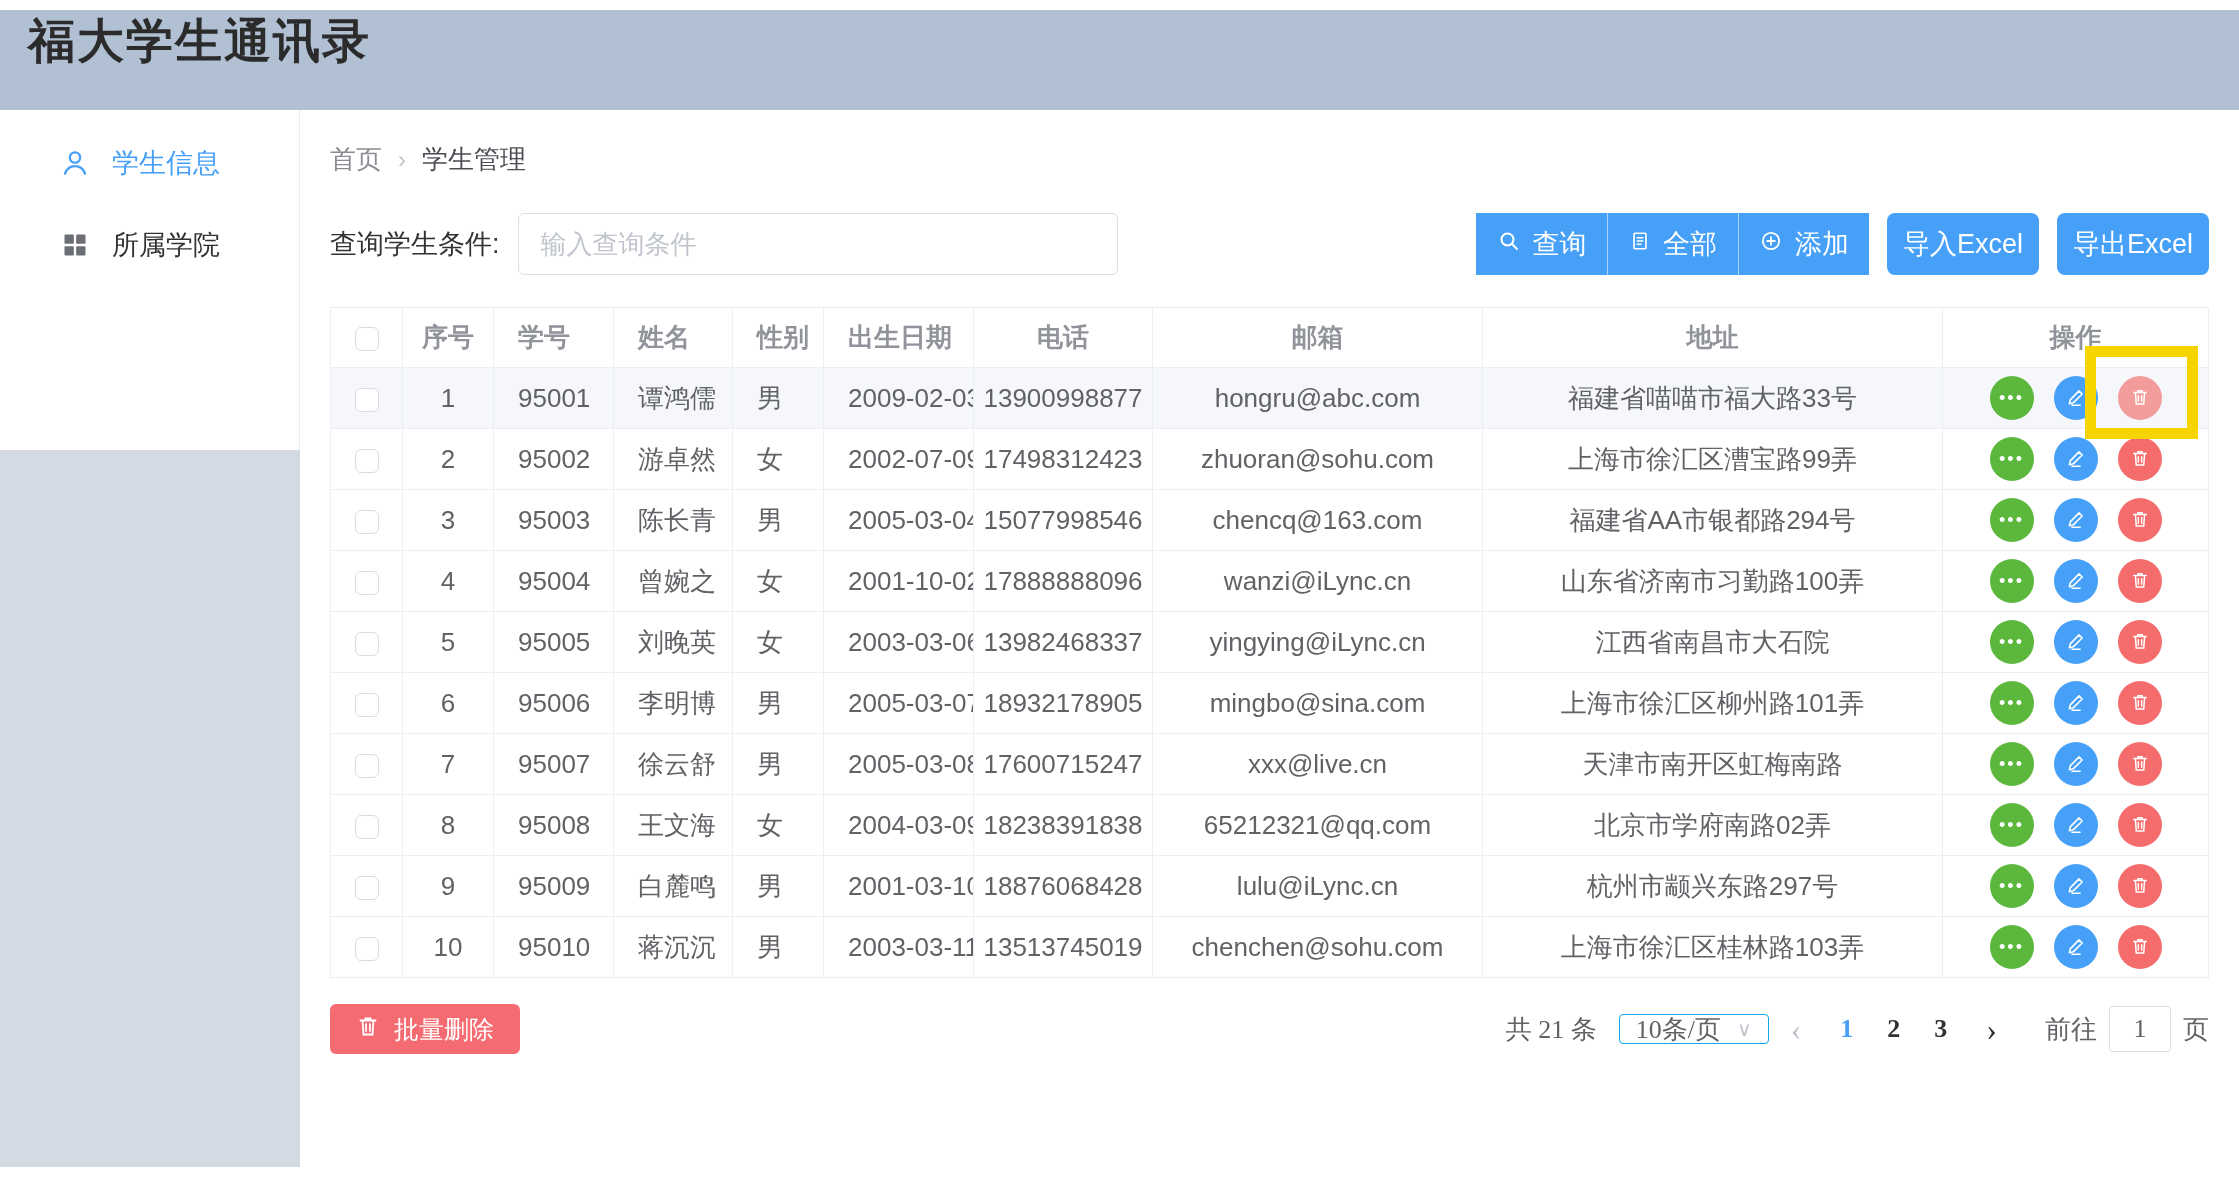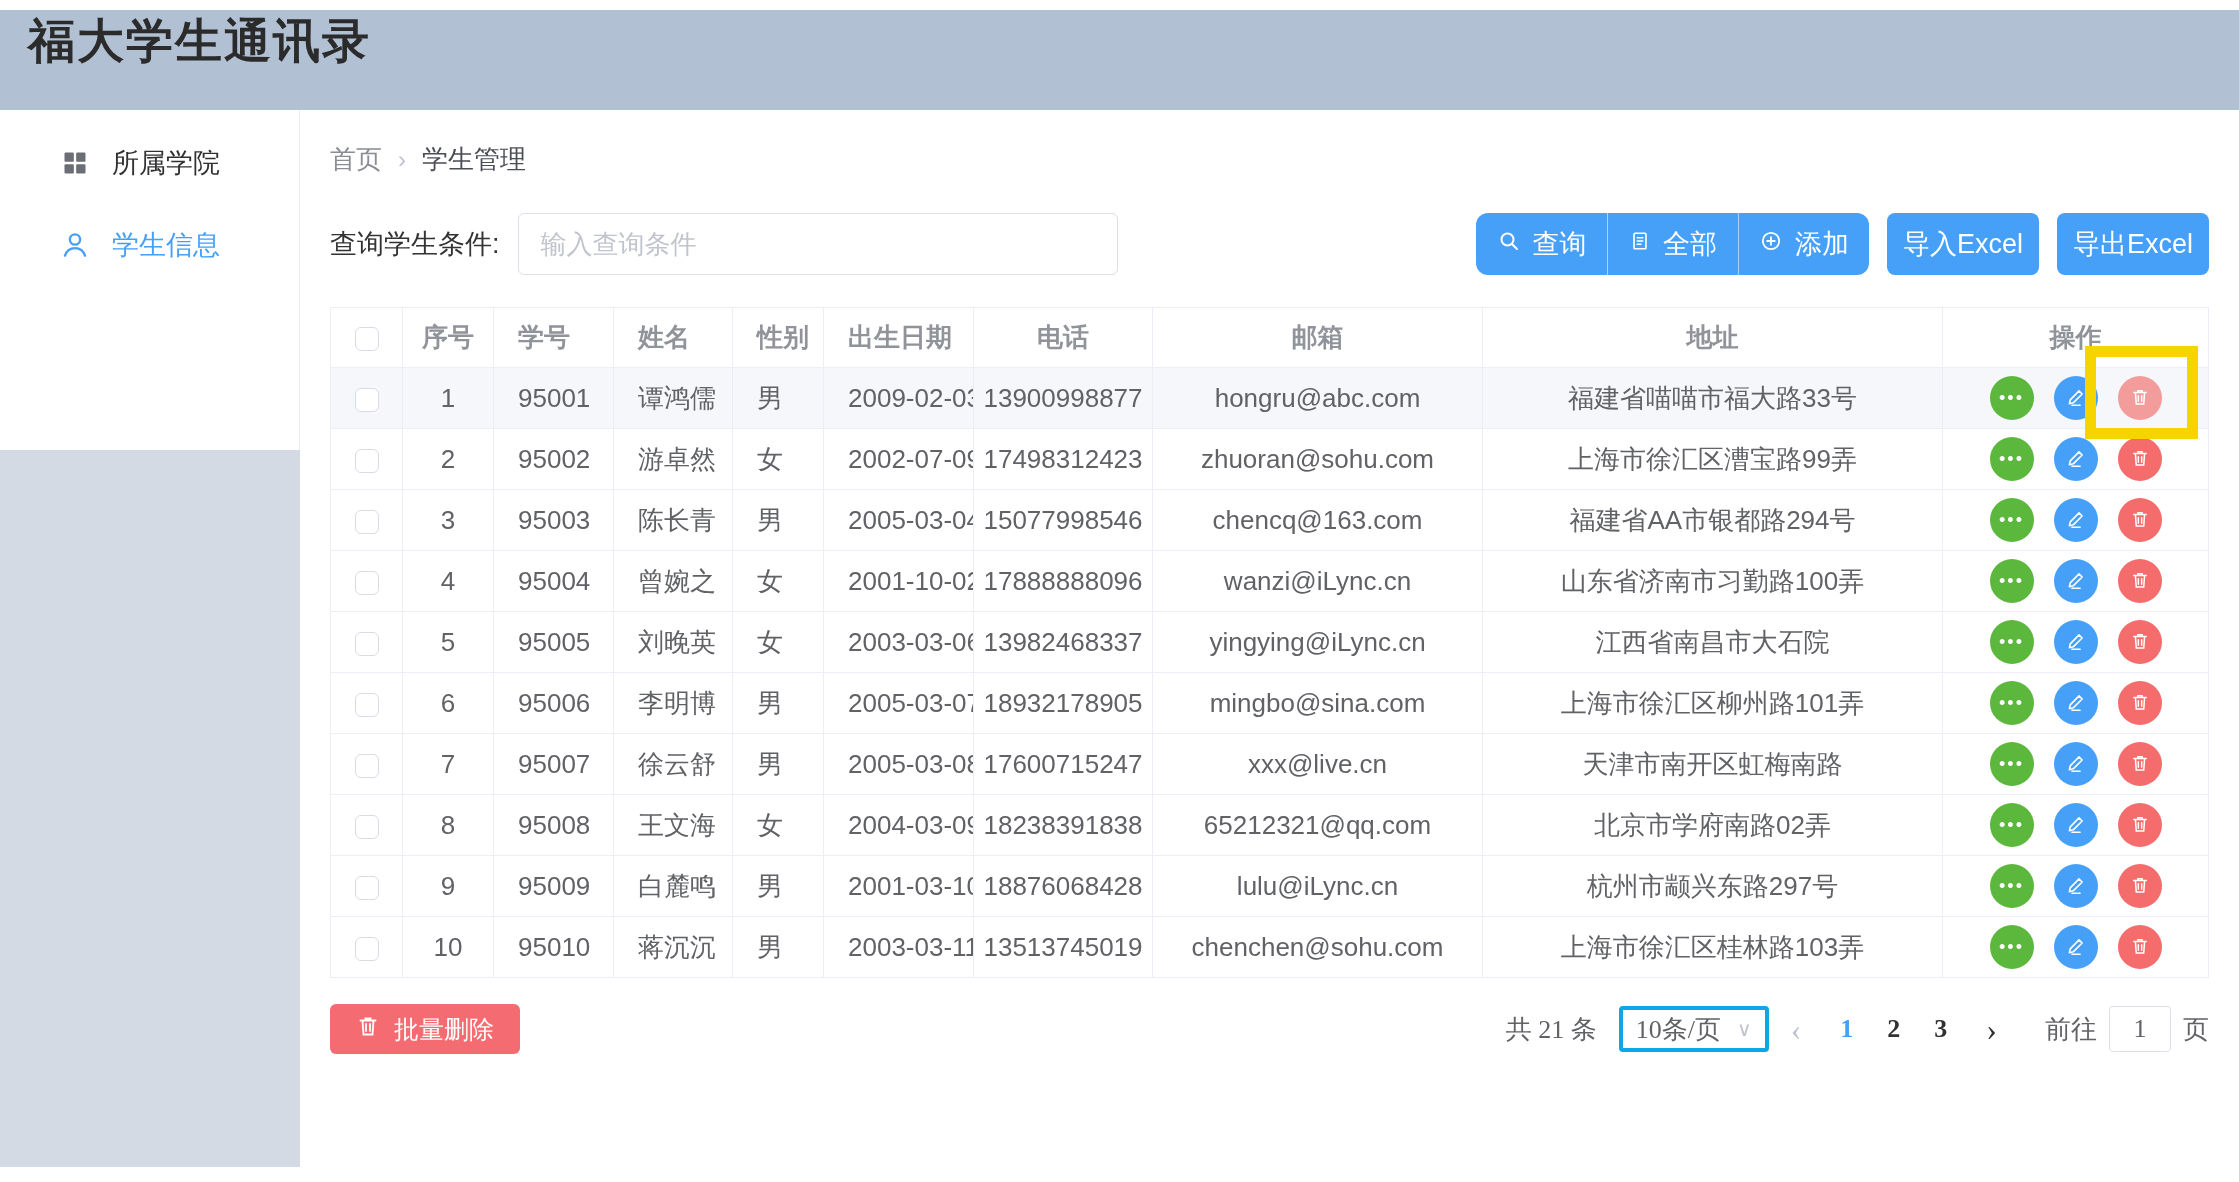--- a/index.html
+++ b/index.html
@@ -35,21 +35,21 @@
   
   .toolbar { margin-top:36px; display:flex; align-items:center; }
   .search-label { font-size:27px; color:#333; }
   .search-input { width:600px; height:62px; border:1px solid #dcdfe6; border-radius:6px;
     margin-left:18px; font-size:26px; padding:0 22px; color:#606266; outline:none;
     font-family:inherit; }
   .search-input::placeholder { color:#c0c4cc; }
   .btn { background:#46a0f8; color:#fff; font-size:27px; height:62px; border:none;
     display:flex; align-items:center; justify-content:center; gap:12px; cursor:pointer;
     font-family:inherit; }
-  .btn-group { display:flex; margin-left:auto; border-radius:12px; overflow:hidden; }
+  .btn-group { display:flex; margin-left:auto; border-radius:0; overflow:hidden; }
   .btn-seg { width:131px; }
   .btn-seg + .btn-seg { border-left:1px solid rgba(255,255,255,.55); }
   .btn-solid { width:152px; border-radius:8px; margin-left:18px; }
 
   
   .table-wrap { position:relative; margin-top:32px; }
   table { width:1878px; border-collapse:collapse; table-layout:fixed; font-size:26px; color:#606266; }
   th, td { border:1px solid #ebeef5; text-align:center; background:#fff; overflow:hidden; white-space:nowrap; }
   th { height:60px; font-weight:bold; color:#909399; }
   td { height:61px; }
@@ -68,21 +68,21 @@
   .highlight-box { position:absolute; left:1755px; top:39px; width:113px; height:93px;
     border:11px solid #f5d400; pointer-events:none; z-index:5; }
 
   
   .bottom-row { margin-top:26px; display:flex; align-items:center; }
   .batch-btn { background:#f46c72; color:#fff; height:50px; border:none; border-radius:6px;
     padding:16px 26px; display:flex; gap:14px; align-items:center; font-size:25px;
     cursor:pointer; font-family:inherit; }
   .pager { margin-left:auto; display:flex; align-items:center; font-size:26px; color:#606266;font-family:Liberation Serif, serif; }
   .pg-total { margin-right:22px; }
-  .size-select { width:150px; height:46px; border:4px solid #0ea5e9; border-radius:4px;
+  .size-select { width:150px; height:30px; border:1px solid #0ea5e9; border-radius:4px;
     display:flex; align-items:center; justify-content:center; gap:16px; cursor:pointer;
     background:#fff; }
   .size-chevron { color:#c0c4cc; font-size:20px; }
   .pg-prev { color:#c0c4cc; font-size:32px; padding:0 22px; cursor:default; }
   .pg-next { color:#303133; font-size:32px; padding:0 22px; cursor:pointer; }
   .pg-num { padding:0 17px; font-weight:bold; color:#303133; cursor:pointer; }
   .pg-num.current { color:#46a0f8; }
   .goto-label { margin-left:26px; }
   .goto-input { width:62px; height:46px; border:1px solid #dcdfe6; border-radius:4px;
     text-align:center; font-size:26px; color:#606266; margin:0 12px; outline:none;
@@ -96,41 +96,41 @@
 <body>
 
 <div class="header">
   <div class="app-title">福大学生通讯录</div>
 </div>
 
 <div class="layout">
 
   <div class="sidebar">
     <div class="menu">
+      <div class="menu-item active">
+        <span class="micon">
+          <svg width="30" height="30" viewBox="0 0 24 24" fill="none" stroke="#46a0f8" stroke-width="1.9" stroke-linecap="round">
+              <circle cx="12" cy="7.6" r="4.1"></circle>
+              <path d="M4 20.5c1.5-4.4 4.9-6 8-6s6.5 1.6 8 6"></path>
+            </svg>
+        </span>
+        <span>学生信息</span>
+      </div>
       <div class="menu-item">
         <span class="micon">
           <svg width="28" height="28" viewBox="0 0 24 24">
               <g fill="#6b6e74">
                 <rect x="3" y="3" width="8" height="8" rx="1"></rect>
                 <rect x="13" y="3" width="8" height="8" rx="1"></rect>
                 <rect x="3" y="13" width="8" height="8" rx="1"></rect>
                 <rect x="13" y="13" width="8" height="8" rx="1"></rect>
               </g>
             </svg>
         </span>
         <span>所属学院</span>
-      </div>
-      <div class="menu-item active">
-        <span class="micon">
-          <svg width="30" height="30" viewBox="0 0 24 24" fill="none" stroke="#46a0f8" stroke-width="1.9" stroke-linecap="round">
-              <circle cx="12" cy="7.6" r="4.1"></circle>
-              <path d="M4 20.5c1.5-4.4 4.9-6 8-6s6.5 1.6 8 6"></path>
-            </svg>
-        </span>
-        <span>学生信息</span>
       </div>
     </div>
   </div>
 
   <div class="right">
     <div class="content">
 
       <div class="breadcrumb">
         <span class="crumb-home">首页</span>
         <span class="crumb-sep">›</span>

